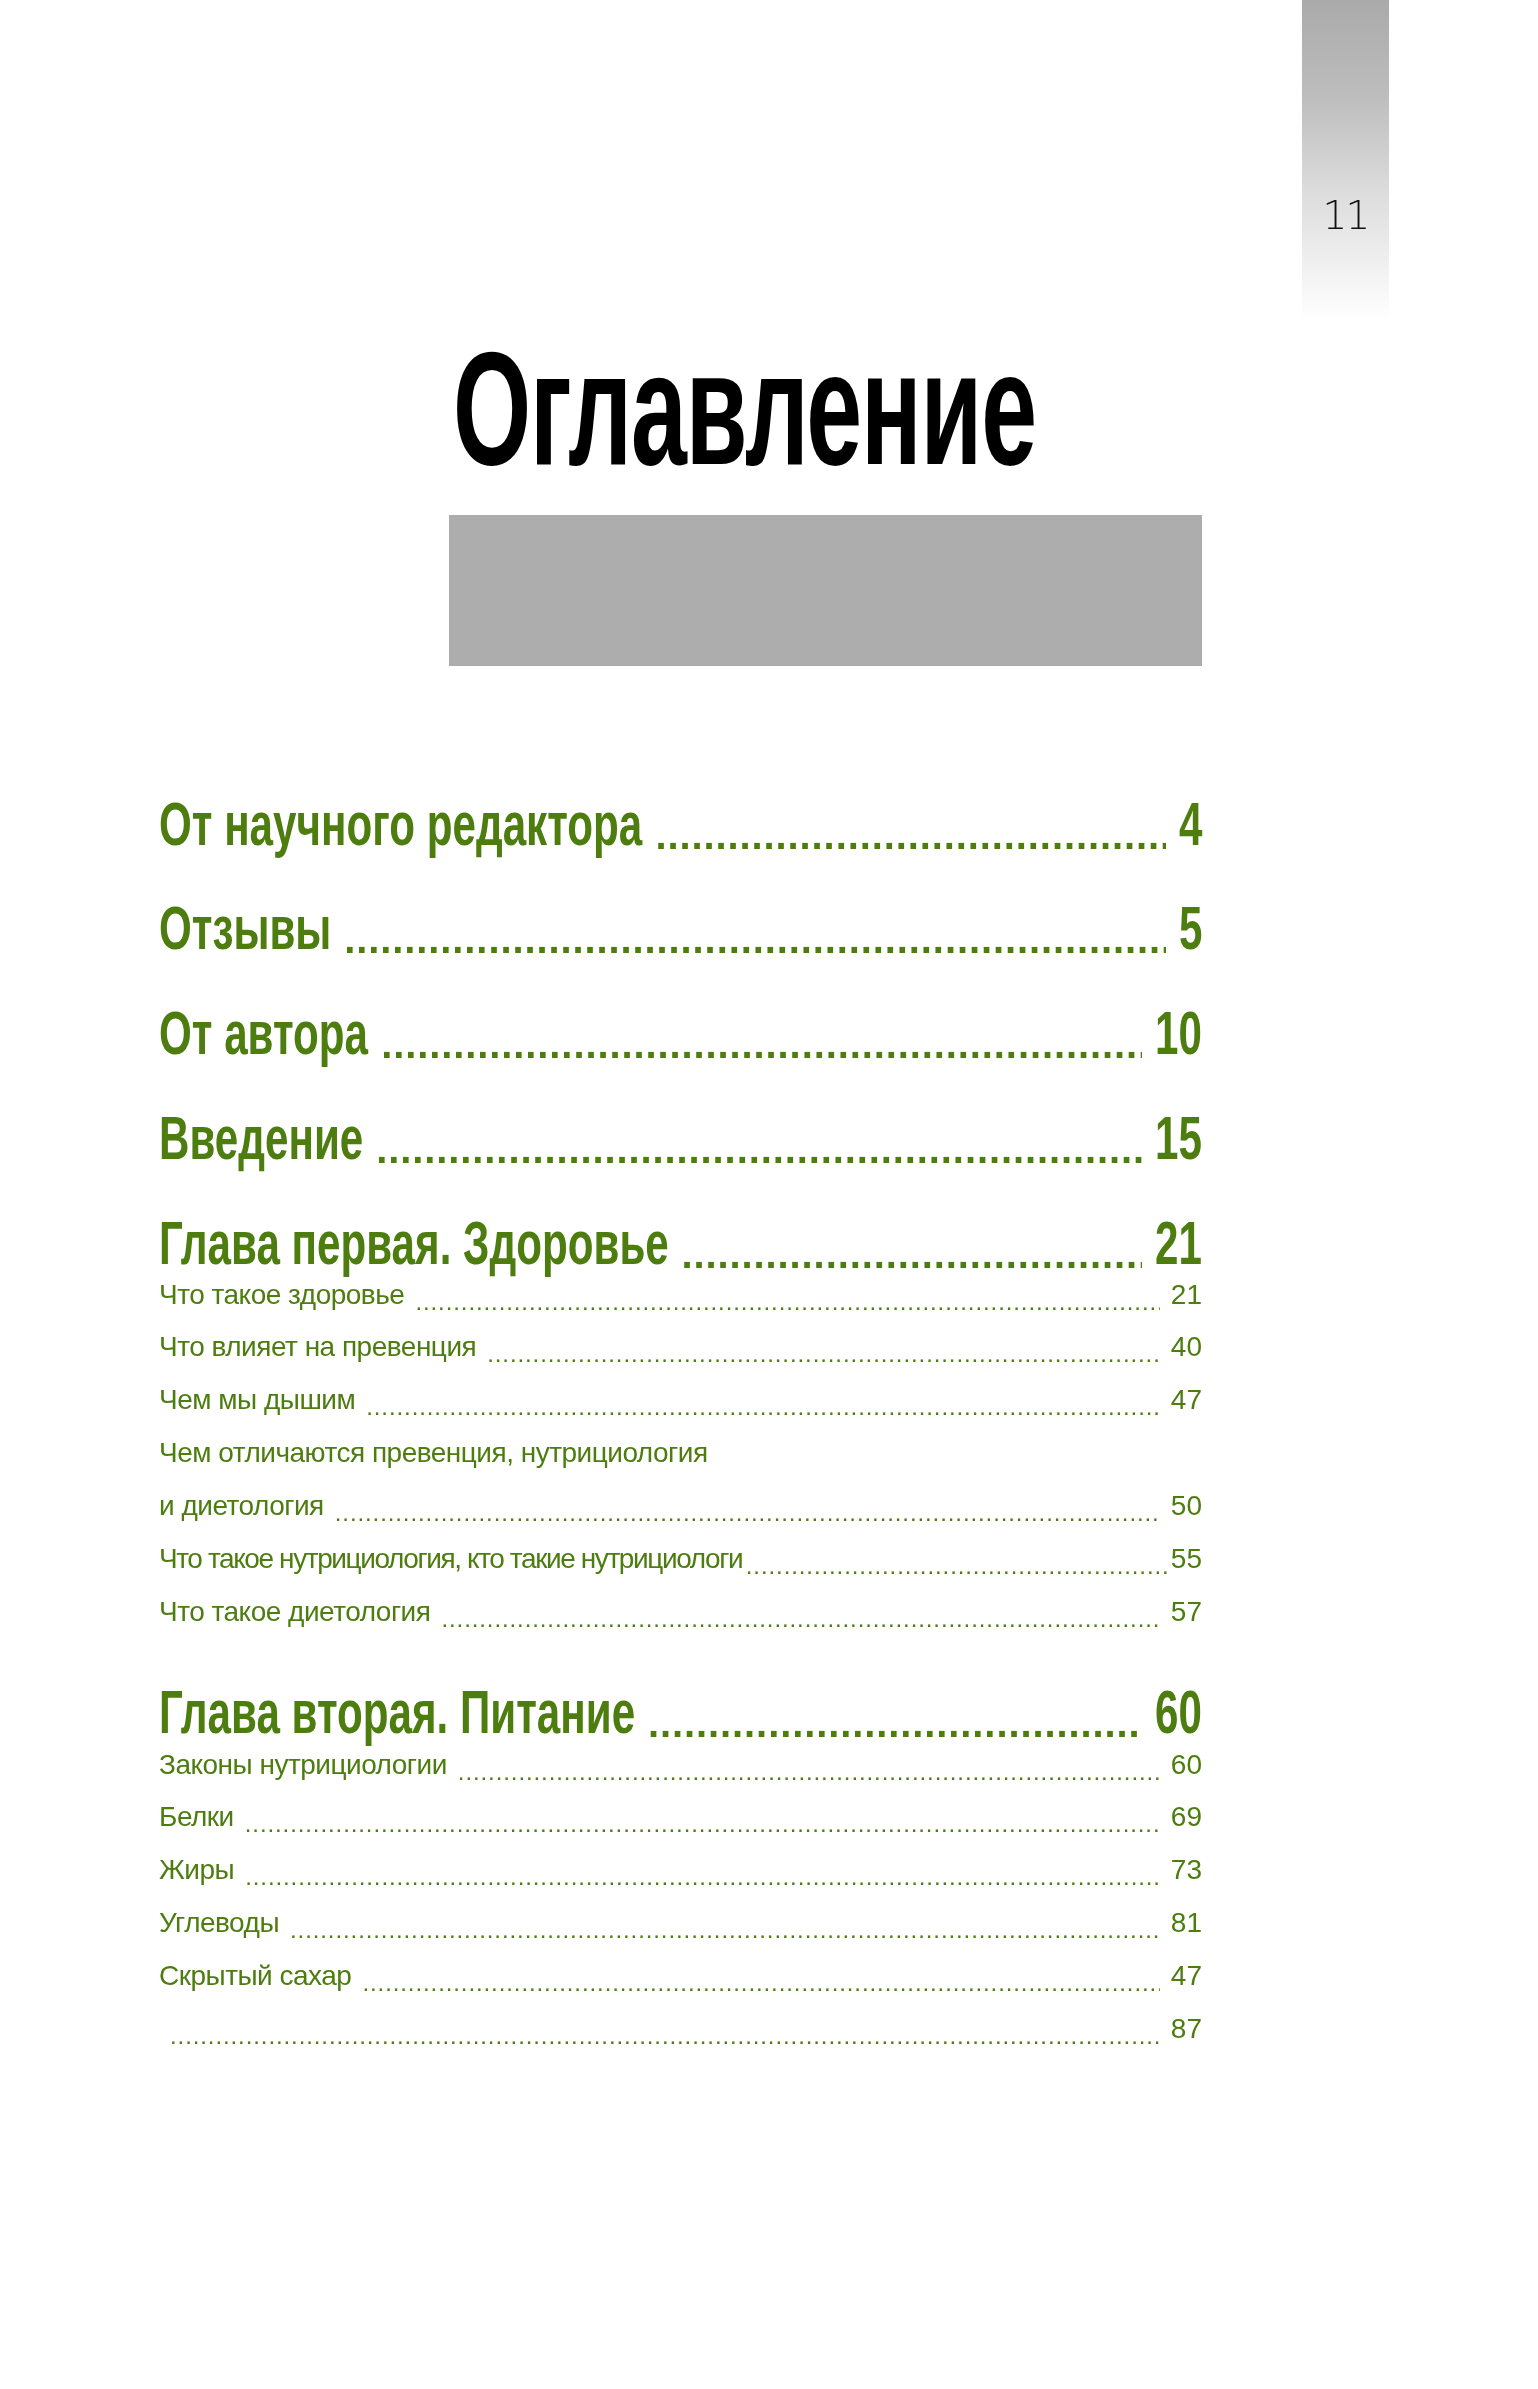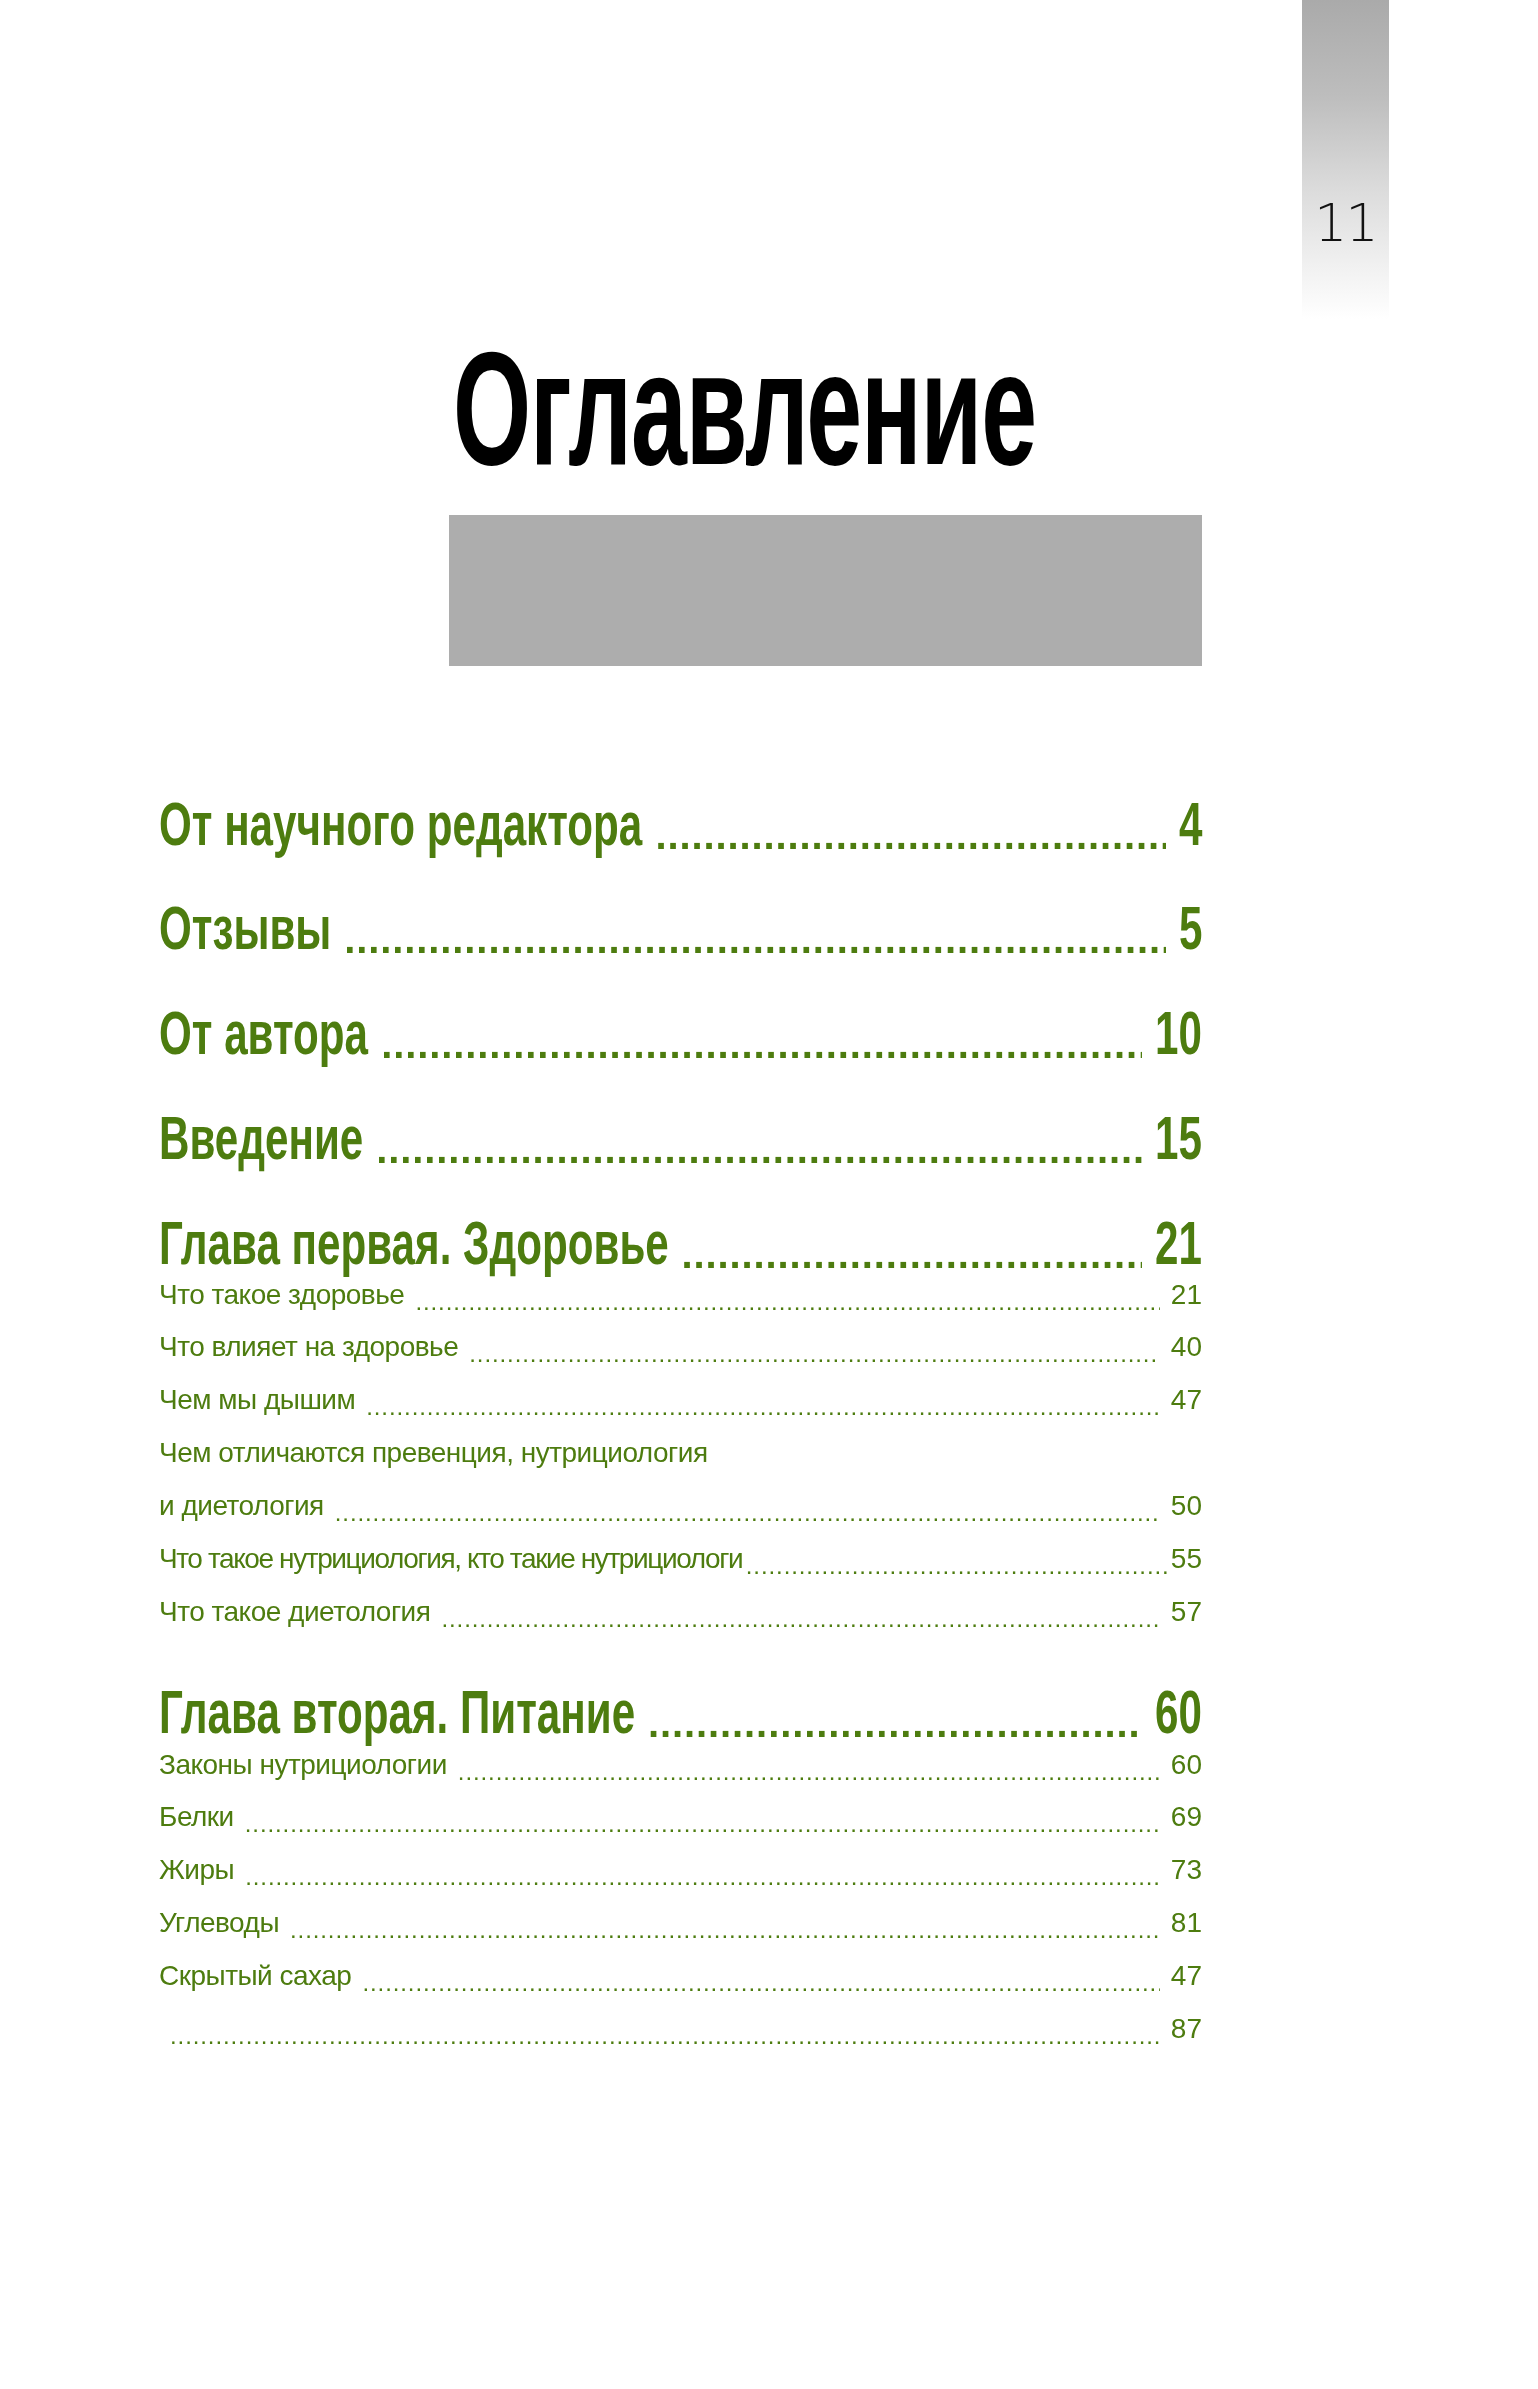--- a/index.html
+++ b/index.html
@@ -3,21 +3,21 @@
 <meta charset="utf-8">
 <style>
   html, body { margin:0; padding:0; background:#ffffff; }
   body { width:1539px; height:2389px; position:relative; overflow:hidden; }
   .tab {
     position:absolute; left:1302px; top:0; width:87px; height:319px;
     background: linear-gradient(to bottom, #aaaaaa 0%, #bdbdbd 30%, #dcdcdc 60%, #f2f2f2 85%, #ffffff 100%);
   }
   .page-num {
     position:absolute; left:1302px; width:87px; top:193px; text-align:center;
-    font-family:"DejaVu Sans", sans-serif; font-size:52px; color:#111; font-weight:300;
+    font-family:"DejaVu Sans", sans-serif; font-size:39px; color:#111; font-weight:300;
     letter-spacing:-1.8px;
   }
   .title {
     position:absolute; left:453px; width:752px; top:330px; height:155px;
     font-family:"Liberation Sans", sans-serif; font-weight:bold;
     font-size:162px; line-height:155px; color:#000;
     transform: scaleX(0.62); transform-origin:left top;
     white-space:nowrap; letter-spacing:-1.8px;
   }
   .title-bar {
@@ -87,21 +87,21 @@
     <span class="label" style="margin-right: -240px;">Глава первая. Здоровье</span>
     <span class="dots"></span>
     <span class="num" style="margin-left: -22px;">21</span>
   </div>
   <div class="row sub" style="top:1273px">
     <span class="label">Что такое здоровье</span>
     <span class="dots"></span>
     <span class="num">21</span>
   </div>
   <div class="row sub" style="top:1325px">
-    <span class="label">Что влияет на здоровье</span>
+    <span class="label">Что влияет на превенция</span>
     <span class="dots"></span>
     <span class="num">40</span>
   </div>
   <div class="row sub" style="top:1378px">
     <span class="label">Чем мы дышим</span>
     <span class="dots"></span>
     <span class="num">47</span>
   </div>
   <div class="row sub nodots" style="top:1431px">
     <span class="label">Чем отличаются превенция, нутрициология</span>

